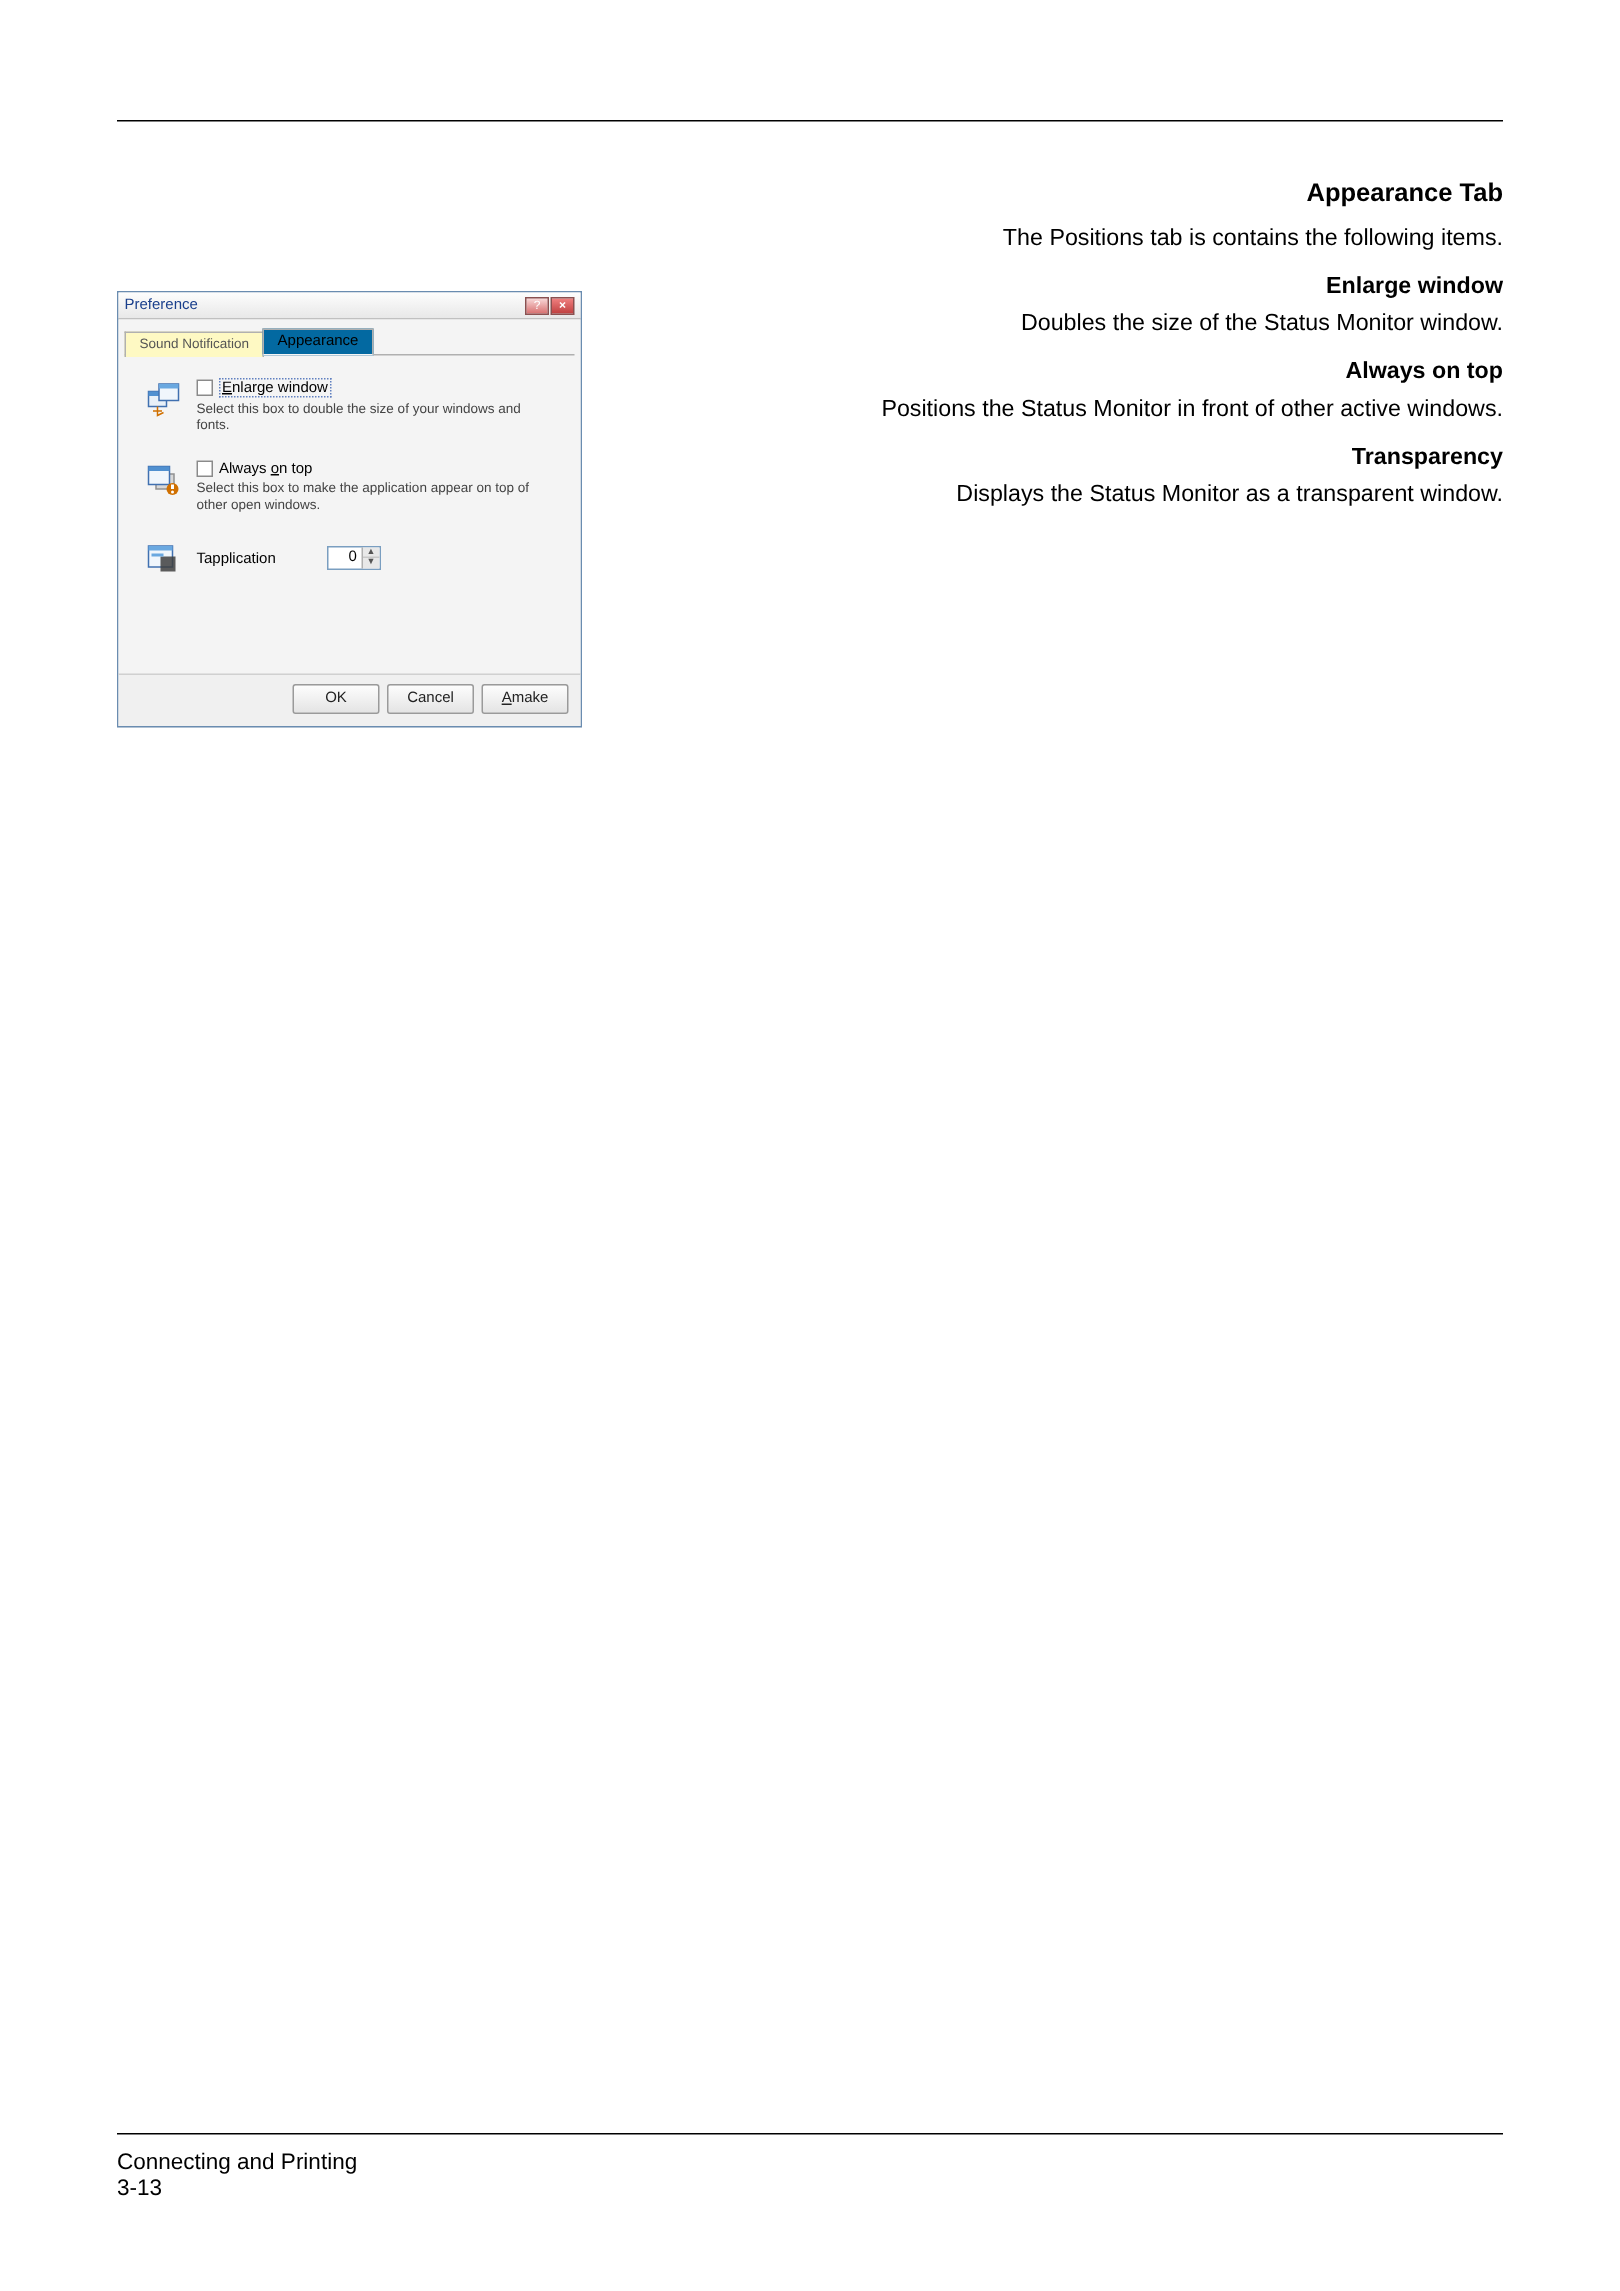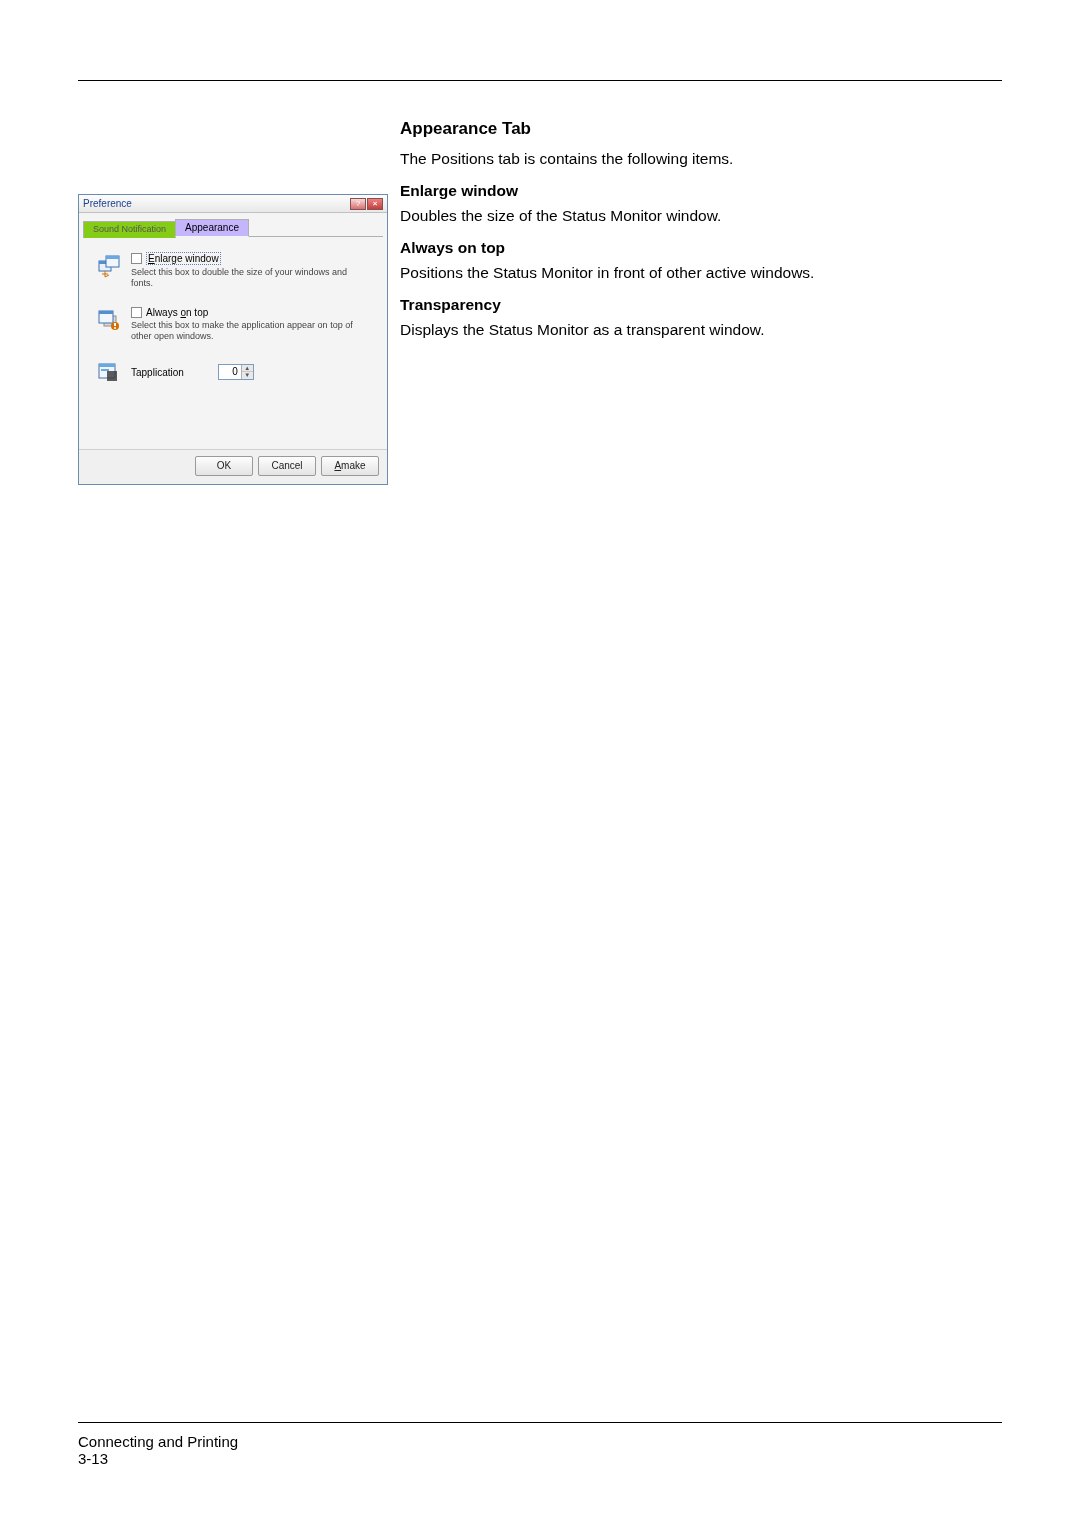--- a/index.html
+++ b/index.html
@@ -25,20 +25,21 @@
       display: flex;
       gap: 28px;
     }
     .left-col {
       width: 294px;
       padding-top: 75px;
       flex-shrink: 0;
     }
     .right-col {
       flex: 1;
+      text-align: right;
     }
     .section-heading {
       font-weight: bold;
       font-size: 17px;
       margin-bottom: 10px;
     }
     .body-text {
       font-size: 15.5px;
       margin-bottom: 12px;
       line-height: 1.35;
@@ -104,27 +105,27 @@
     .tab {
       padding: 2px 9px 3px 9px;
       font-size: 10px;
       border: 1px solid #b0b0b0;
       border-bottom: none;
       background: #f4f4f4;
       margin-right: -1px;
       position: relative;
     }
     .tab.inactive {
-      background: #84cc16;
+      background: #fef9c3;
       top: 2px;
       font-size: 9px;
       color: #555;
     }
     .tab.active {
-      background: #c4b5fd;
+      background: #0369a1;
       border-bottom: 1px solid #f4f4f4;
       margin-bottom: -1px;
       z-index: 2;
     }
     .option-row {
       display: flex;
       padding: 5px 12px 12px 12px;
       gap: 10px;
     }
     .icon-box {

